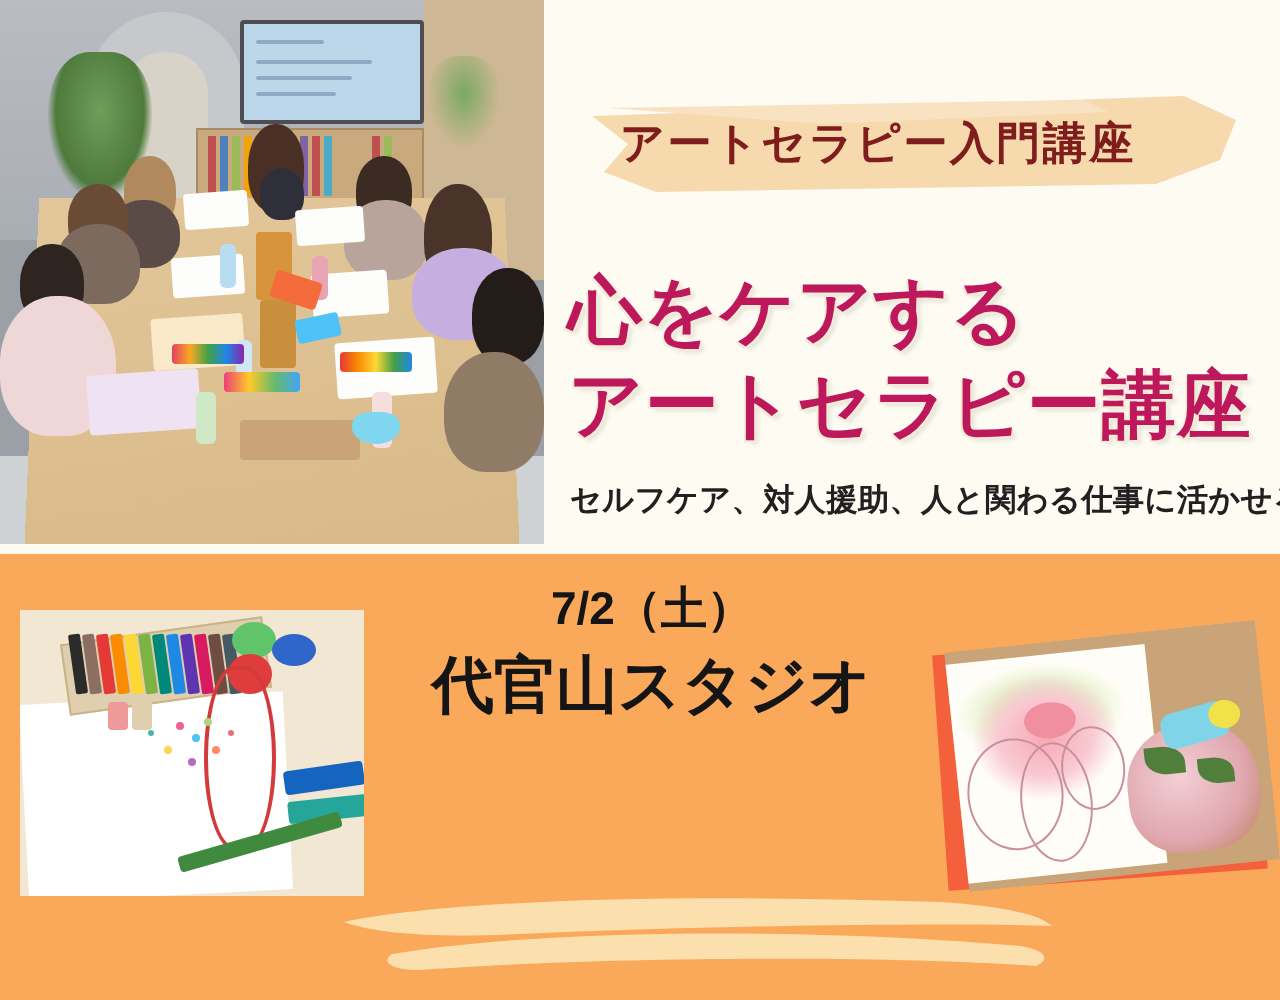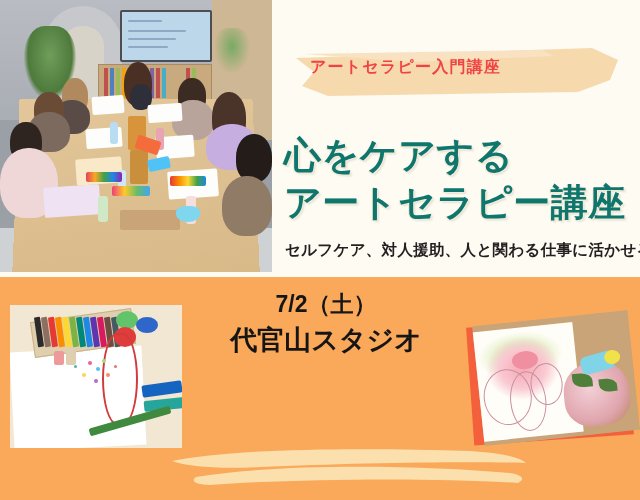--- a/index.html
+++ b/index.html
@@ -25,37 +25,37 @@
   .pm-plant{position:absolute;left:24px;top:26px;width:52px;height:74px;background:radial-gradient(ellipse at 50% 40%,#6f9d5a 0%,#4e7b3c 60%,rgba(78,123,60,0) 72%);border-radius:40%;}
   .pm-plant2{position:absolute;left:214px;top:28px;width:36px;height:46px;background:radial-gradient(ellipse at 50% 40%,#79a962 0%,rgba(121,169,98,0) 70%);border-radius:40%;}
   .pm-table{position:absolute;left:16px;top:96px;width:240px;height:176px;background:linear-gradient(170deg,#e3c79a,#d8b988);transform:perspective(300px) rotateX(6deg);}
   .pm-floor{position:absolute;left:0;top:228px;width:272px;height:44px;background:#cfd2d4;}
   .pm-person{position:absolute;border-radius:48% 48% 42% 42%;}
   .pm-paper{position:absolute;background:#fdfdfb;border-radius:2px;transform:rotate(-4deg);}
   .pm-supply{position:absolute;border-radius:2px;}
 
   
   .brush-hi{position:absolute;left:292px;top:46px;width:330px;height:52px;}
-  .kicker{position:absolute;left:310px;top:57px;font-size:16px;font-weight:700;color:#ef4444;
+  .kicker{position:absolute;left:310px;top:57px;font-size:22px;font-weight:700;color:#7f1d1d;
     letter-spacing:1.2px;white-space:nowrap;}
   .title-wrap{position:absolute;left:284px;top:132px;width:350px;}
-  .title-line{font-size:37px;font-weight:800;color:#0f766e;letter-spacing:0.5px;line-height:1.28;
+  .title-line{font-size:37px;font-weight:800;color:#be185d;letter-spacing:0.5px;line-height:1.28;
     white-space:nowrap;text-shadow:1px 1px 0 #F3EBD6,-1px 1px 0 #F3EBD6,2px 2px 2px rgba(0,0,0,.10);}
   .subtitle{position:absolute;left:285px;top:240px;font-size:15.5px;font-weight:700;color:#231F20;
     letter-spacing:0.3px;white-space:nowrap;}
 
   
   .bottom-band{position:absolute;left:0;top:277px;width:640px;height:223px;background:#FAA85A;}
 
   .brush-bottom{position:absolute;left:170px;top:447px;width:360px;height:42px;}
 
   .date-text{position:absolute;left:186px;top:289px;width:280px;text-align:center;
     font-size:23px;font-weight:700;color:#151515;white-space:nowrap;}
   .venue-text{position:absolute;left:186px;top:322px;width:280px;text-align:center;
-    font-size:27px;font-weight:800;color:#151515;white-space:nowrap;}
+    font-size:31px;font-weight:800;color:#151515;white-space:nowrap;}
   .badge{position:absolute;left:196px;top:366px;width:258px;height:56px;background:#FDF5E4;
     border-radius:16px;display:flex;align-items:center;justify-content:center;}
   .badge span{font-size:35px;font-weight:800;color:#5C3A1E;letter-spacing:1px;white-space:nowrap;}
 
   
   .photo-supplies{position:absolute;left:10px;top:305px;width:172px;height:143px;overflow:hidden;
     background:#f6efe2;}
   .ps-desk{position:absolute;left:0;top:0;width:172px;height:143px;background:#f2e7d2;}
   .ps-paper{position:absolute;left:2px;top:44px;width:132px;height:99px;background:#ffffff;transform:rotate(-3deg);}
   .ps-box{position:absolute;left:22px;top:10px;width:100px;height:34px;background:#e0cfae;

